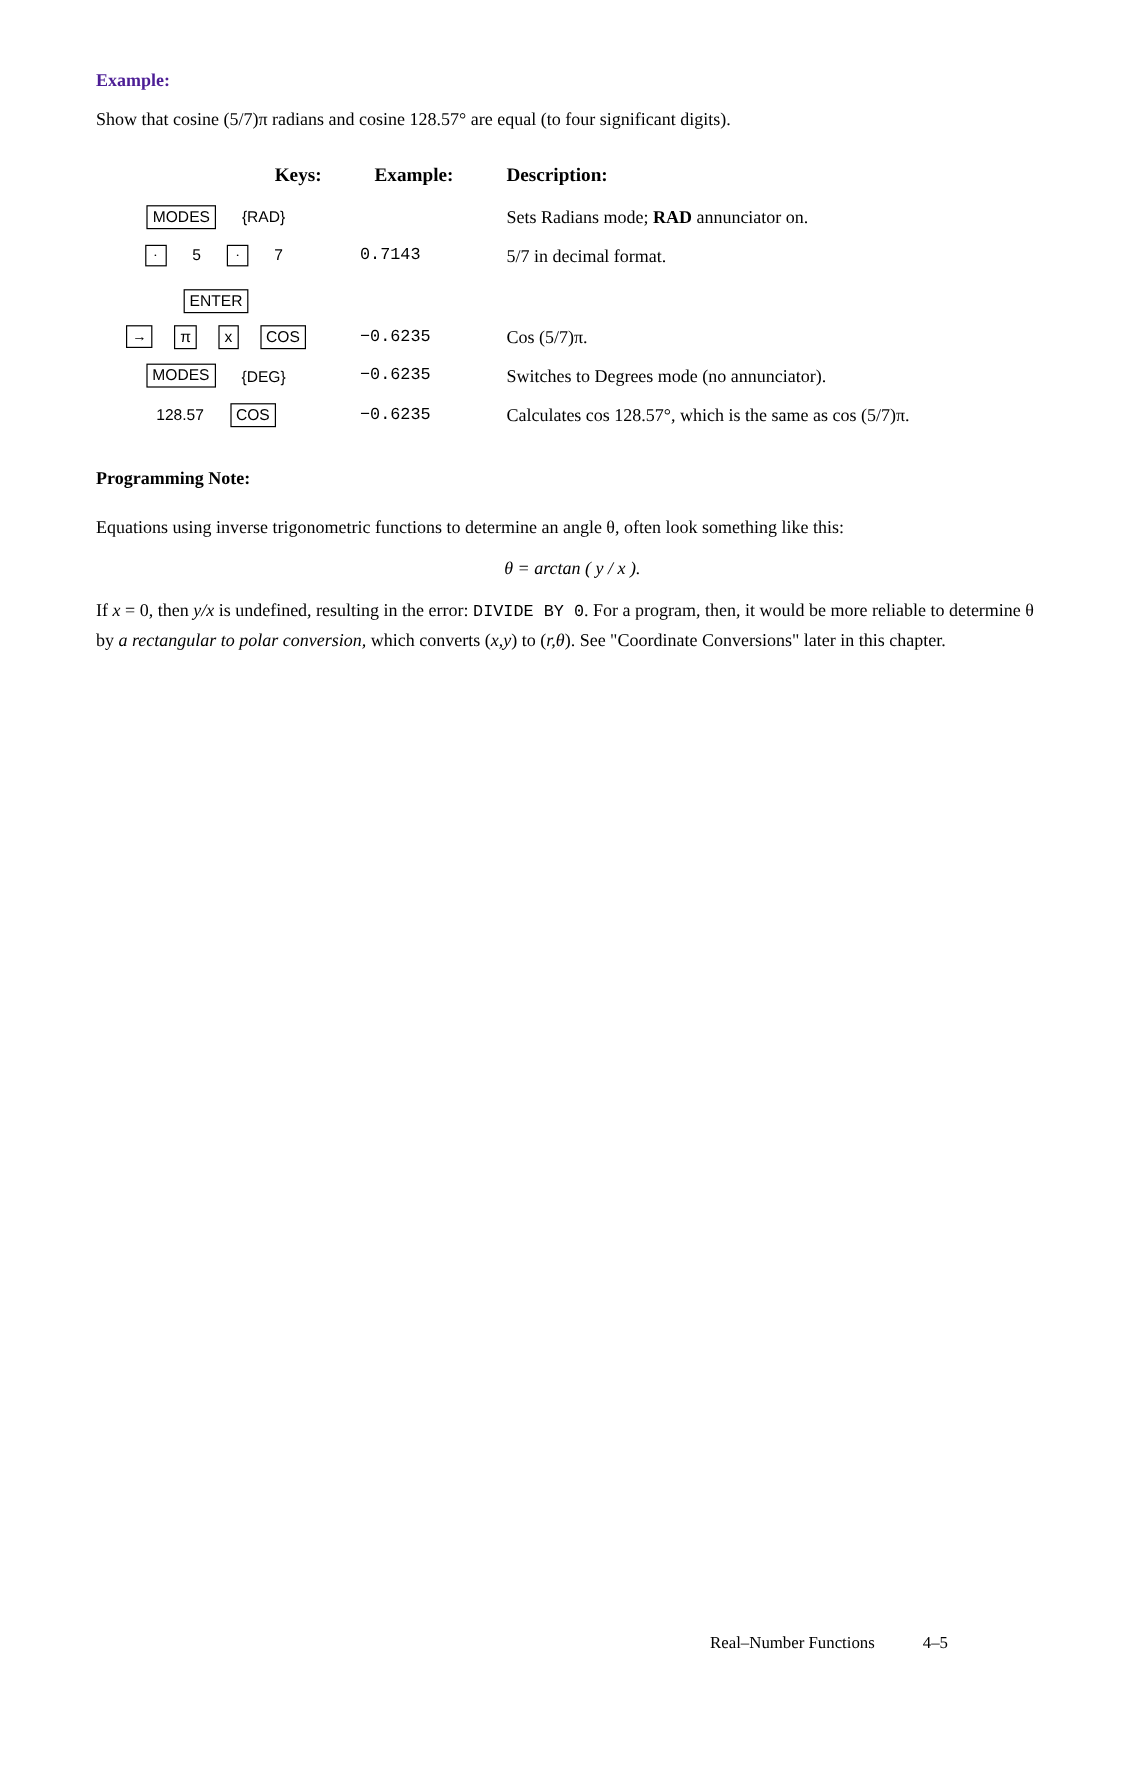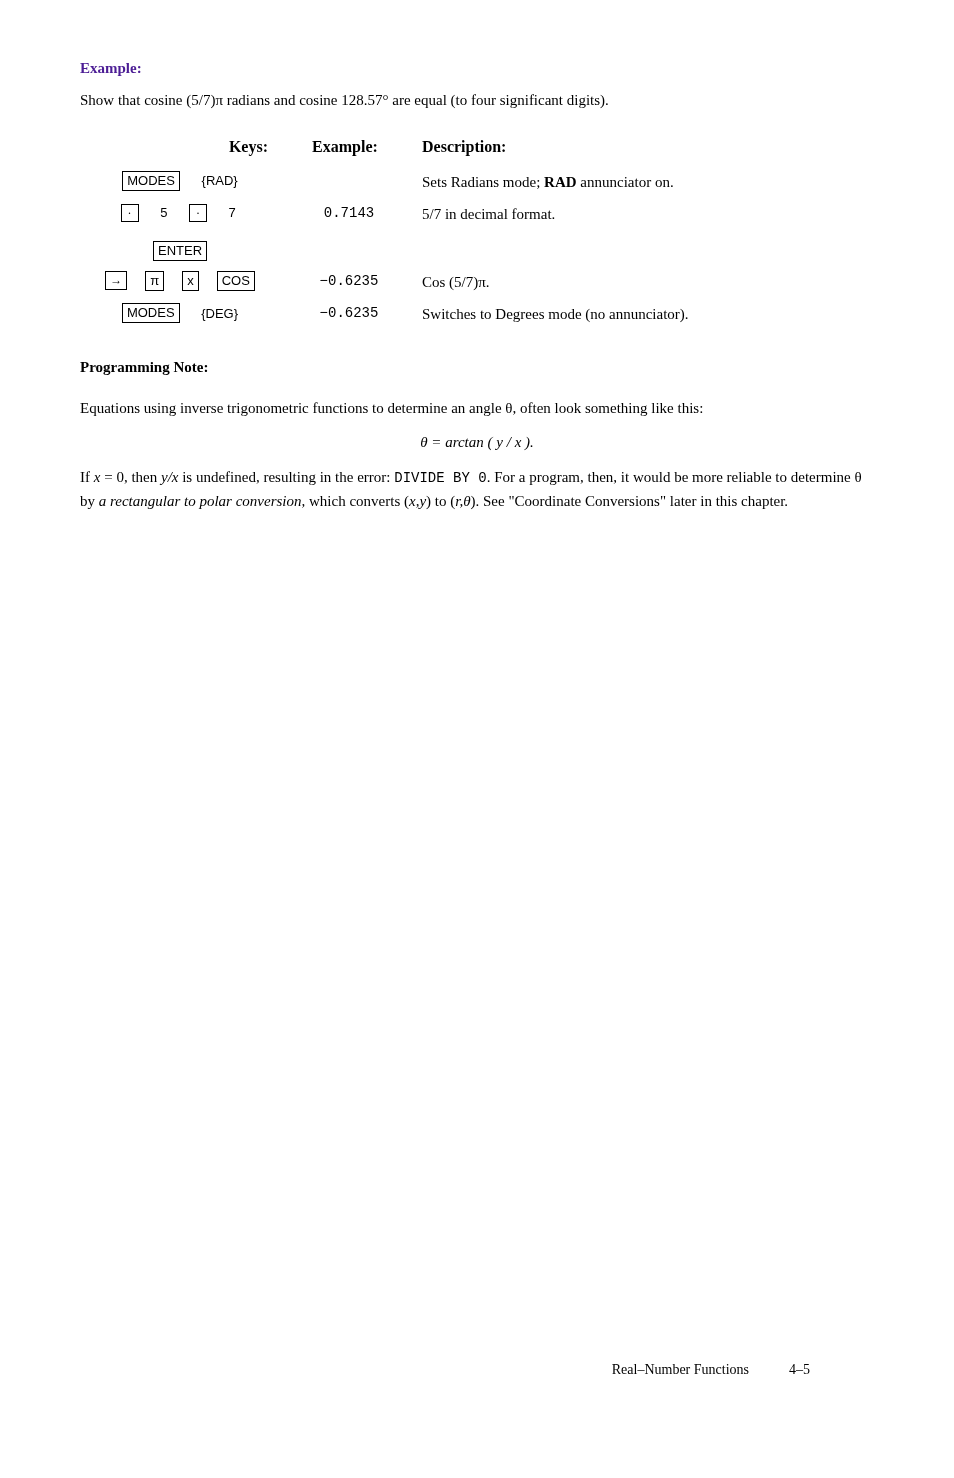--- a/index.html
+++ b/index.html
@@ -67,21 +67,21 @@
       vertical-align: top;
       font-size: 15px;
       line-height: 1.5;
     }
 
     td.keys-cell {
       text-align: center;
     }
 
     td.display-cell {
-      text-align: center;
+      text-align: left;
       font-family: 'Courier New', Courier, monospace;
       font-size: 14px;
       padding-left: 20px;
     }
 
     td.desc-cell {
       text-align: left;
     }
 
     .key-box {
@@ -132,21 +132,21 @@
     }
 
     .monospace-inline {
       font-family: 'Courier New', Courier, monospace;
       font-size: 14px;
     }
 
     .footer {
       position: absolute;
       bottom: 40px;
-      right: 64px;
+      right: 84px;
       font-size: 14px;
       color: #000;
     }
 
     .footer-text {
       display: flex;
       align-items: center;
       gap: 40px;
     }
 
@@ -237,20 +237,30 @@
             <td class="keys-cell">
               <div class="keys-row">
                 <span class="key-box">MODES</span>
                 <span class="curly-text">&nbsp;{DEG}</span>
               </div>
             </td>
             <td class="display-cell">−0.6235</td>
             <td class="desc-cell">Switches to Degrees mode (no annunciator).</td>
           </tr>
 
+          <tr>
+            <td class="keys-cell">
+              <div class="keys-row">
+                <span class="key-text">128.57&nbsp;</span>
+                <span class="key-box">COS</span>
+              </div>
+            </td>
+            <td class="display-cell">−0.6235</td>
+            <td class="desc-cell">Calculates cos 128.57°, which is the same as cos (5/7)π.</td>
+          </tr>
         </tbody>
       </table>
     </div>
   </div>
 
   <div class="programming-note-section" style="margin-top: 10px;">
     <p class="prog-note-title">Programming Note:</p>
 
     <p class="prog-note-text">Equations using inverse trigonometric functions to determine an angle θ, often look something like this:</p>
 

